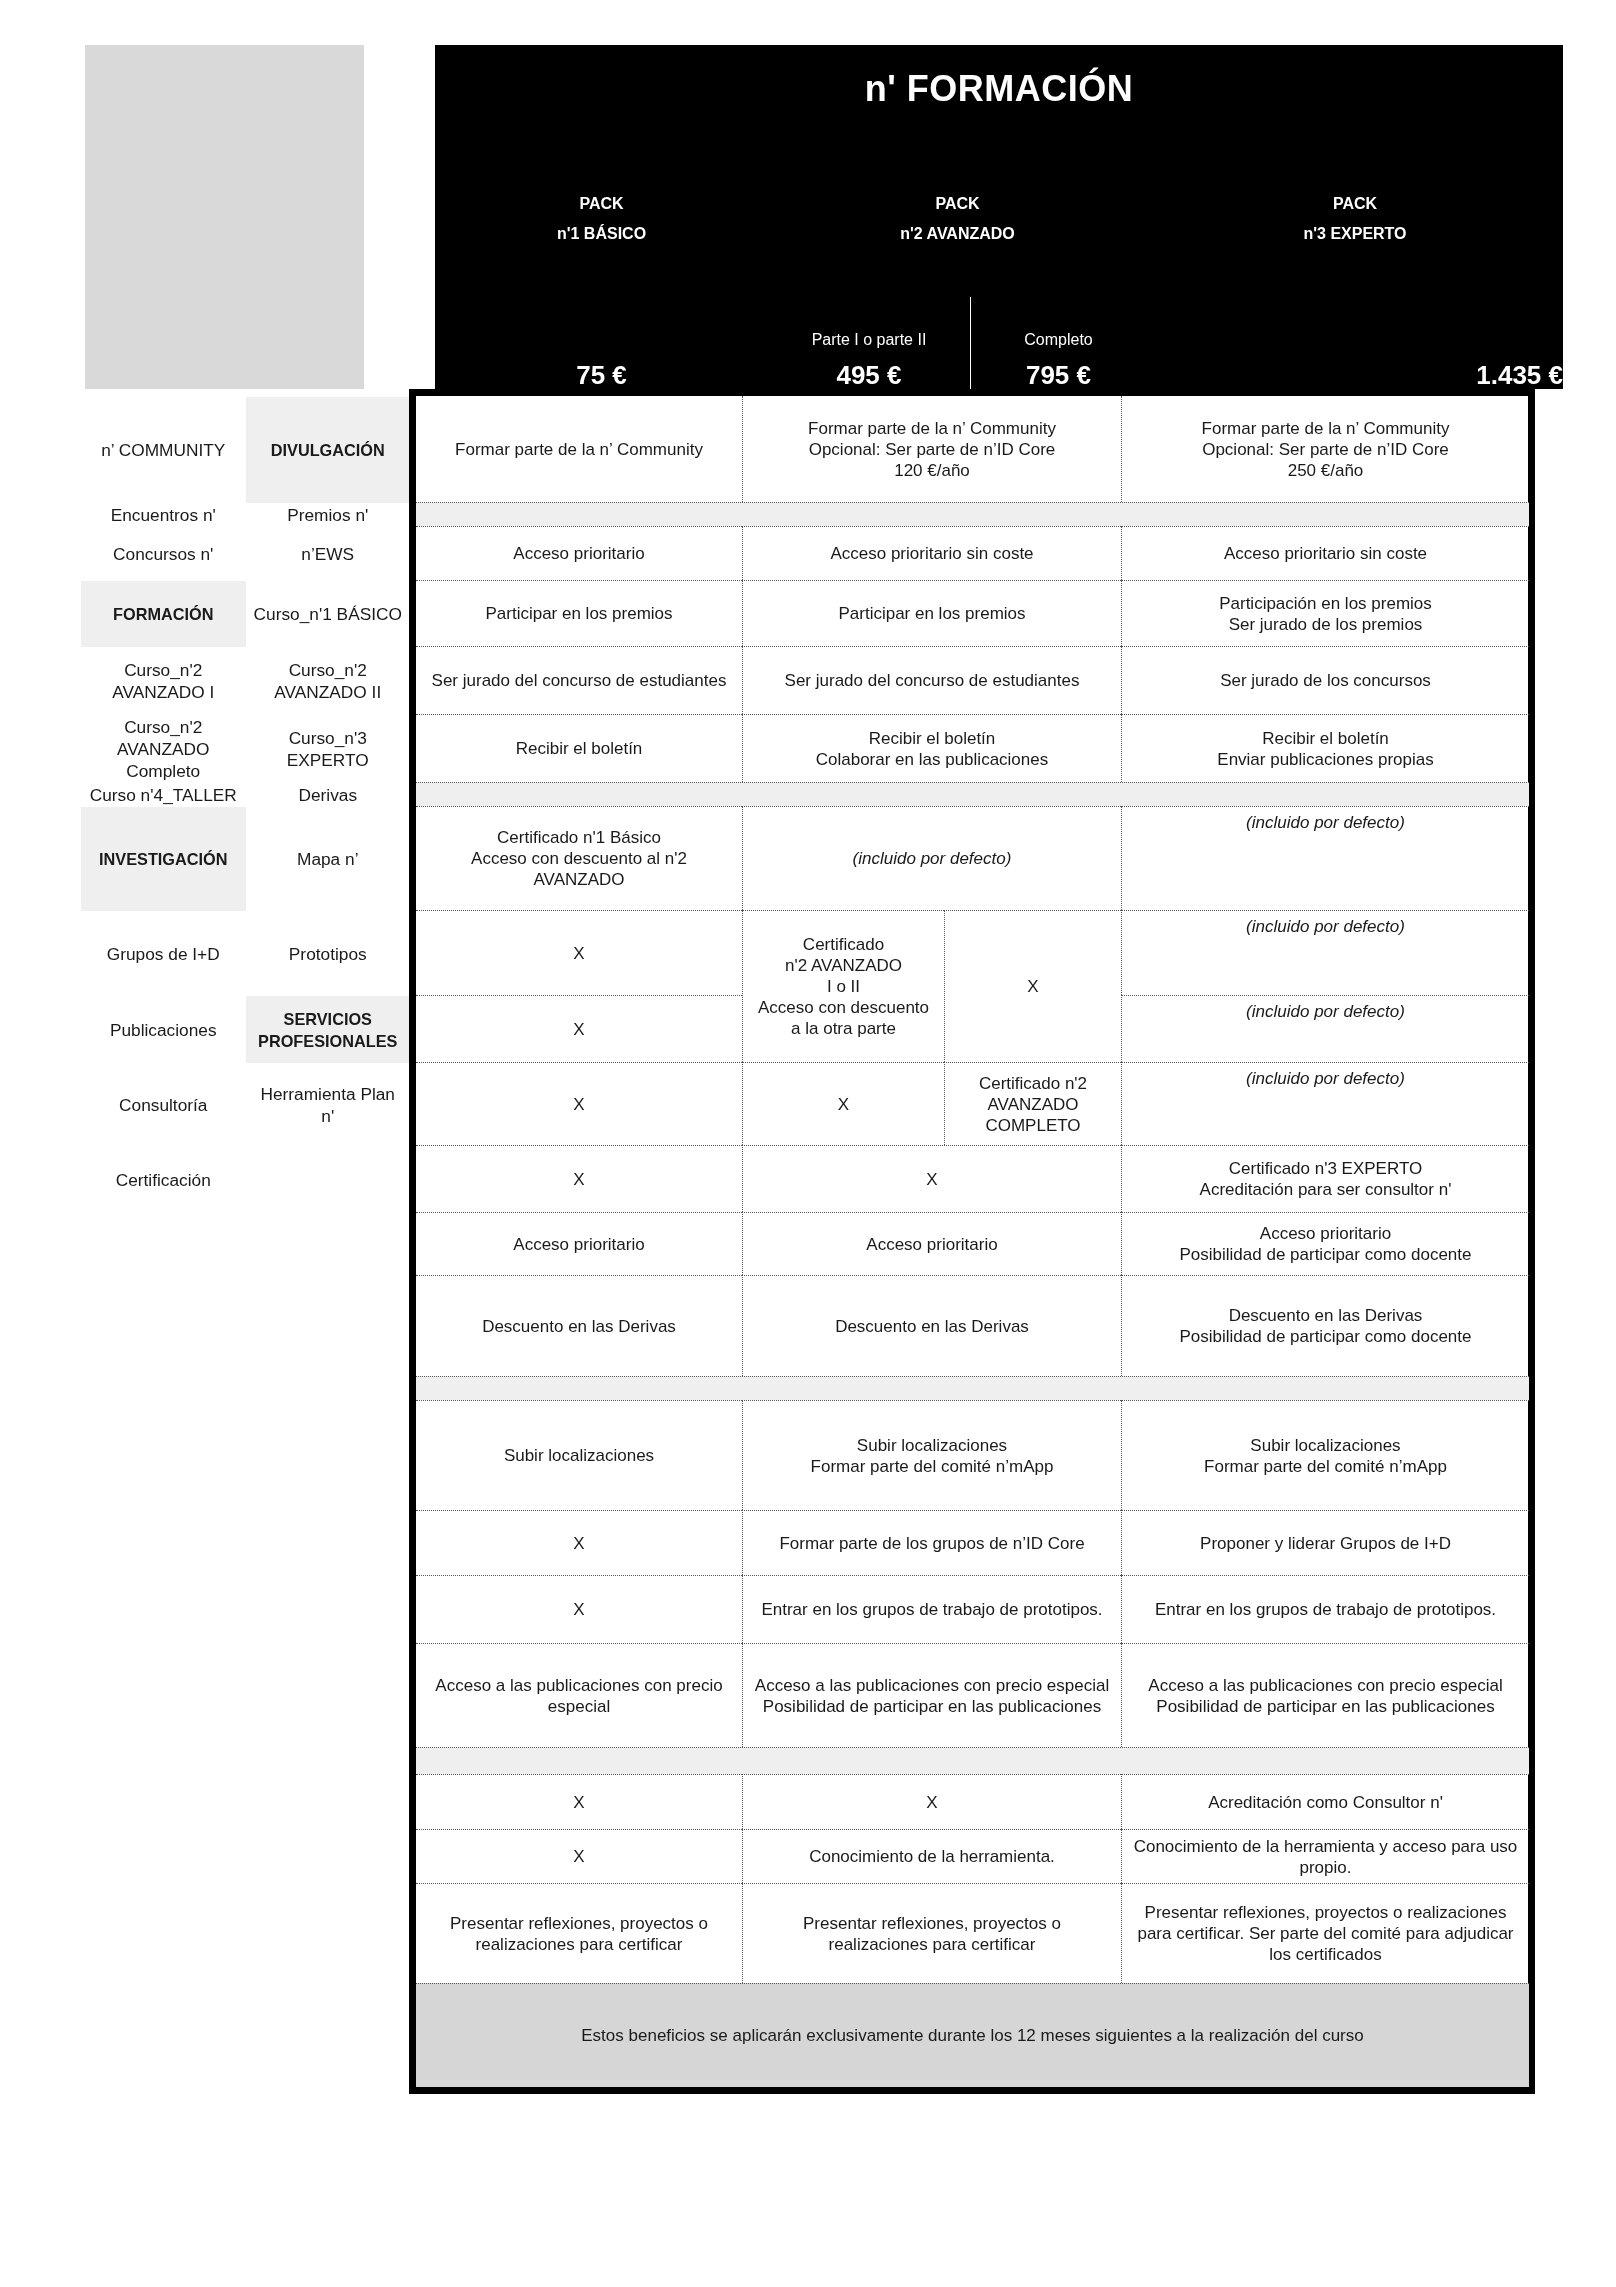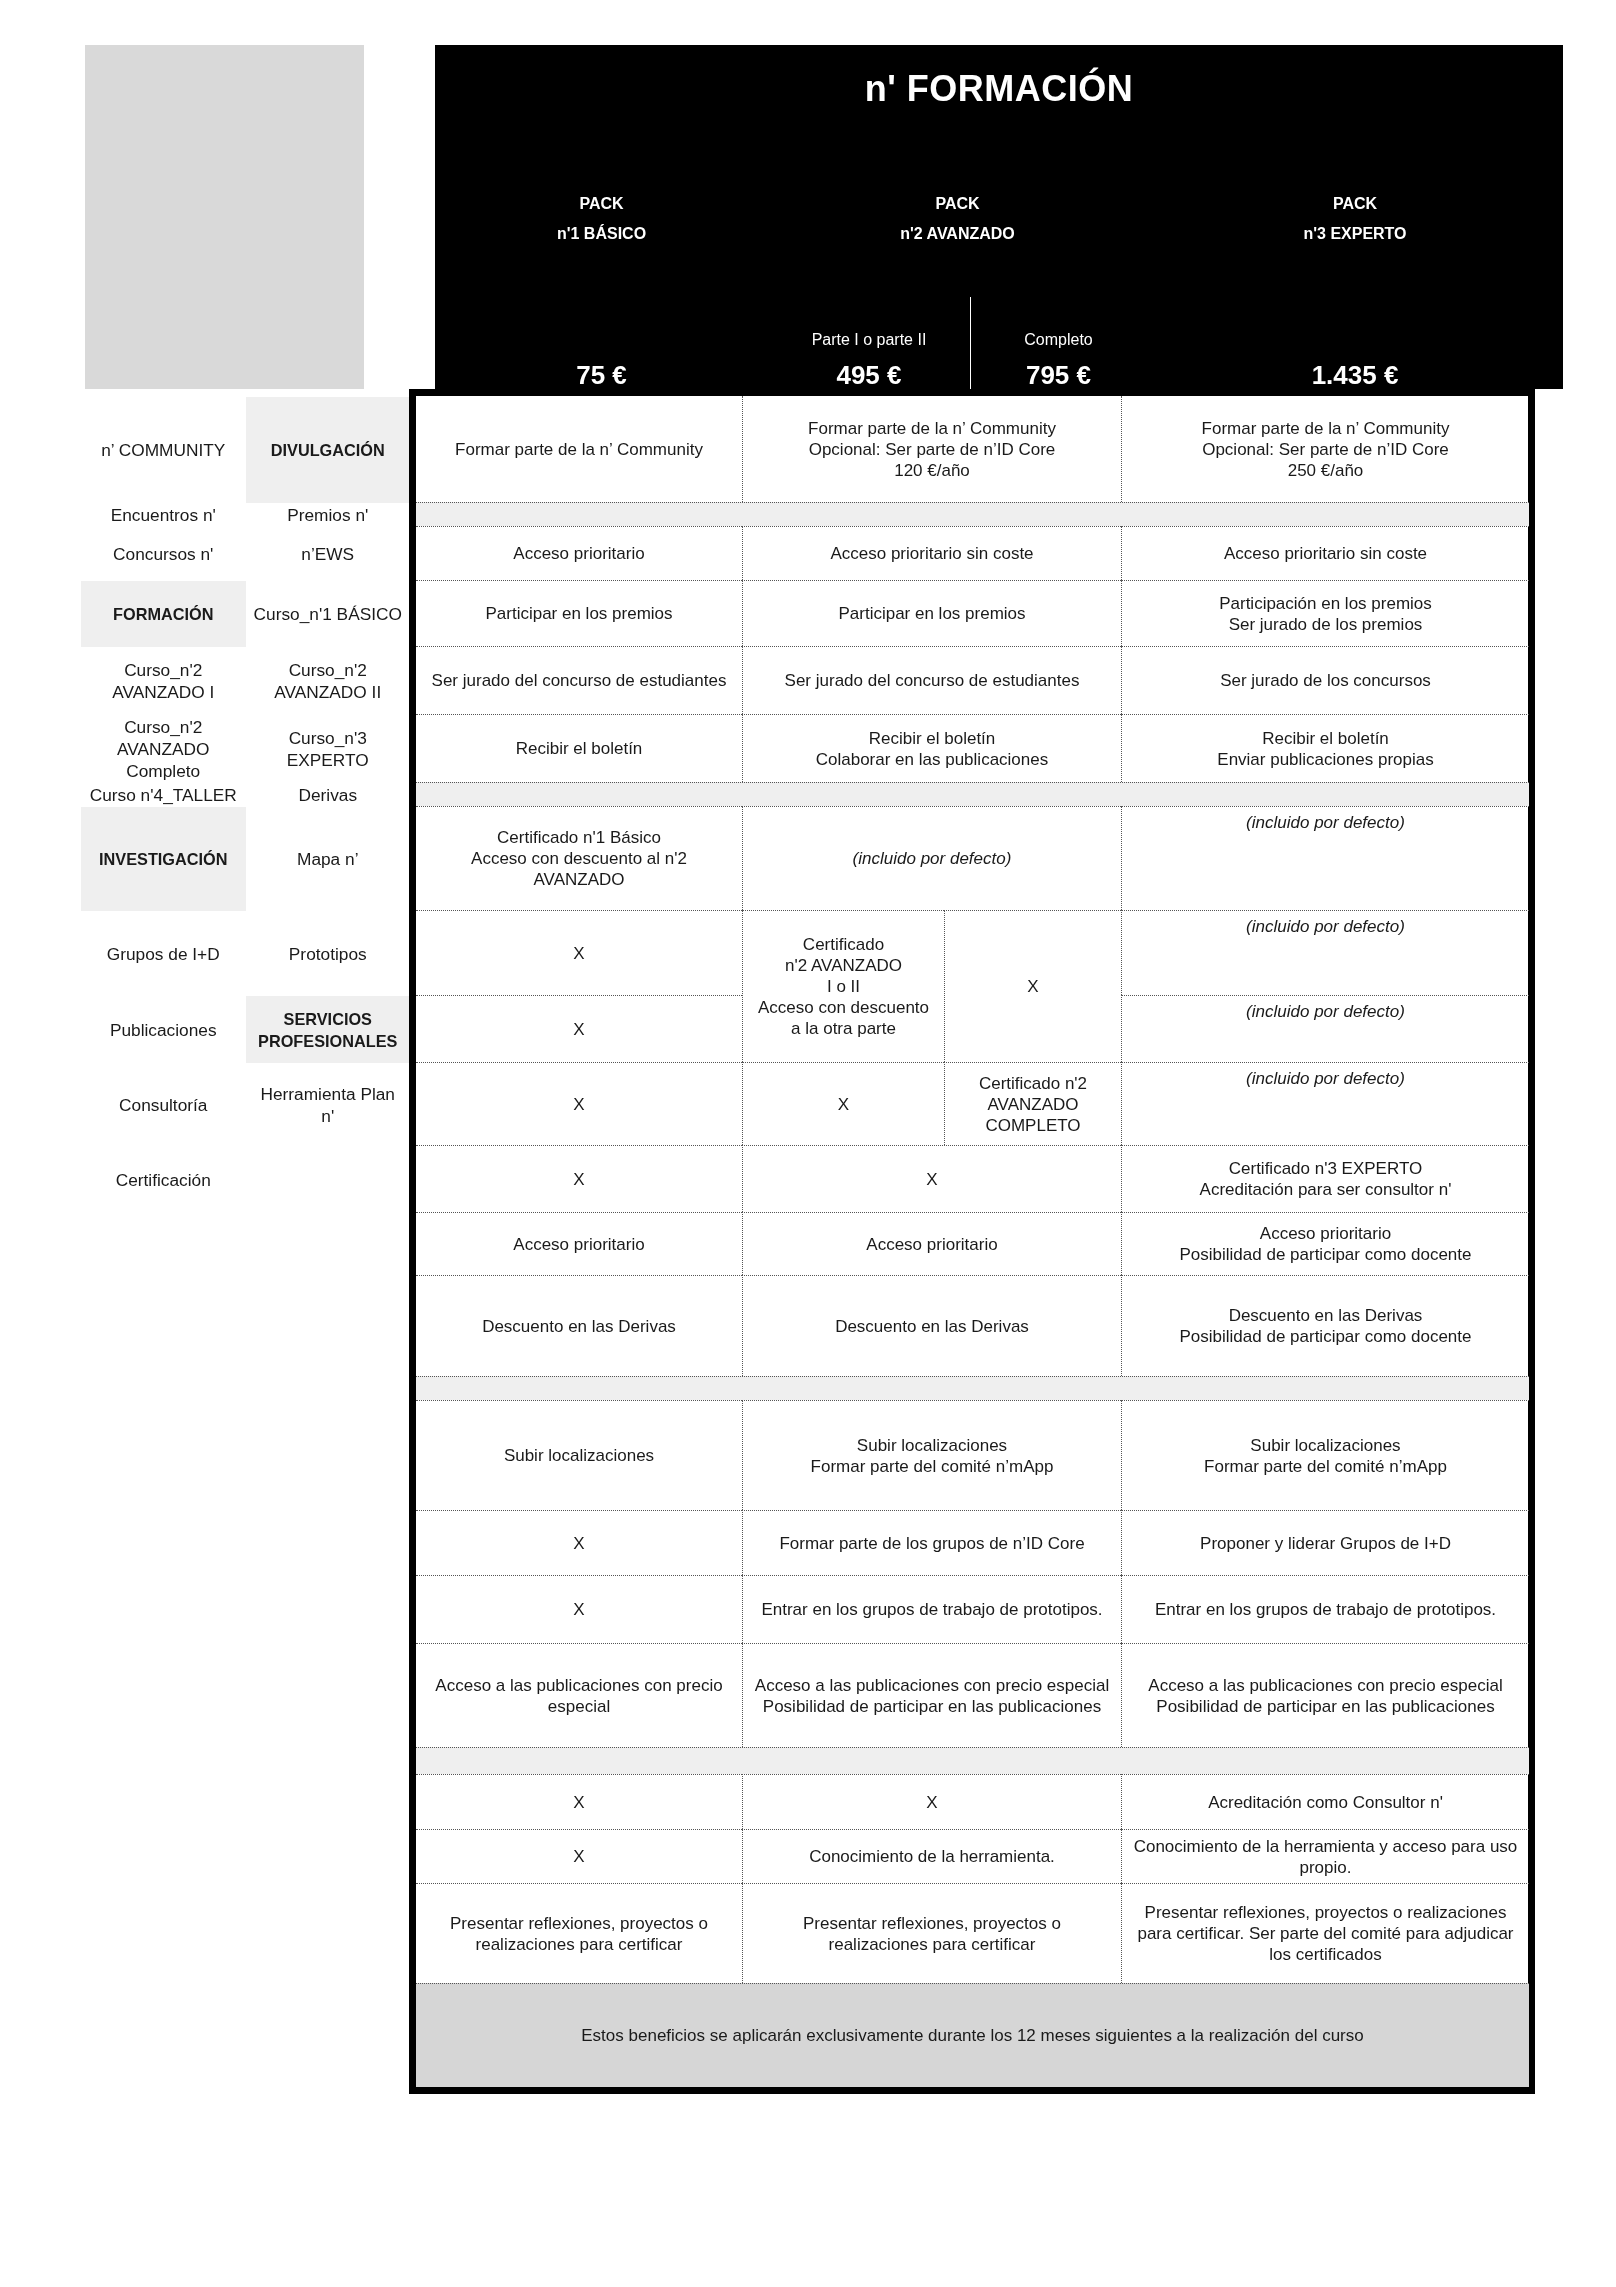--- a/index.html
+++ b/index.html
@@ -17,21 +17,21 @@
   .pack.p1{left:0;width:333px;}
   .pack.p2{left:333px;width:379px;}
   .pack.p3{left:712px;width:416px;}
   .subopt{position:absolute;top:286px;text-align:center;font-size:16px;}
   .subopt.o1{left:333px;width:202px;}
   .subopt.o2{left:535px;width:177px;}
   .price{position:absolute;top:315px;text-align:center;font-size:26px;font-weight:700;}
   .price.pr1{left:0;width:333px;}
   .price.pr2{left:333px;width:202px;}
   .price.pr3{left:535px;width:177px;}
-  .price.pr4{left:712px;width:416px;}
+  .price.pr4{left:712px;width:416px;text-align:right;}
   .hdr-divider{position:absolute;left:535px;top:252px;width:1px;height:92px;background:#fff;}
 
   
   .rows-grid{display:grid;
     grid-template-rows:106px 24px 54px 66px 68px 68px 24px 104px 85px 67px 83px 67px 63px 101px 24px 110px 65px 68px 104px 27px 55px 54px 100px 104px;}
 
   
   .label-col{position:absolute;left:81px;top:397px;width:329px;grid-template-columns:1fr 1fr;}
   .rlabel{display:flex;align-items:center;justify-content:center;text-align:center;
           font-size:17.3px;line-height:22px;white-space:pre-line;padding:0 7.7px;box-sizing:border-box;}

